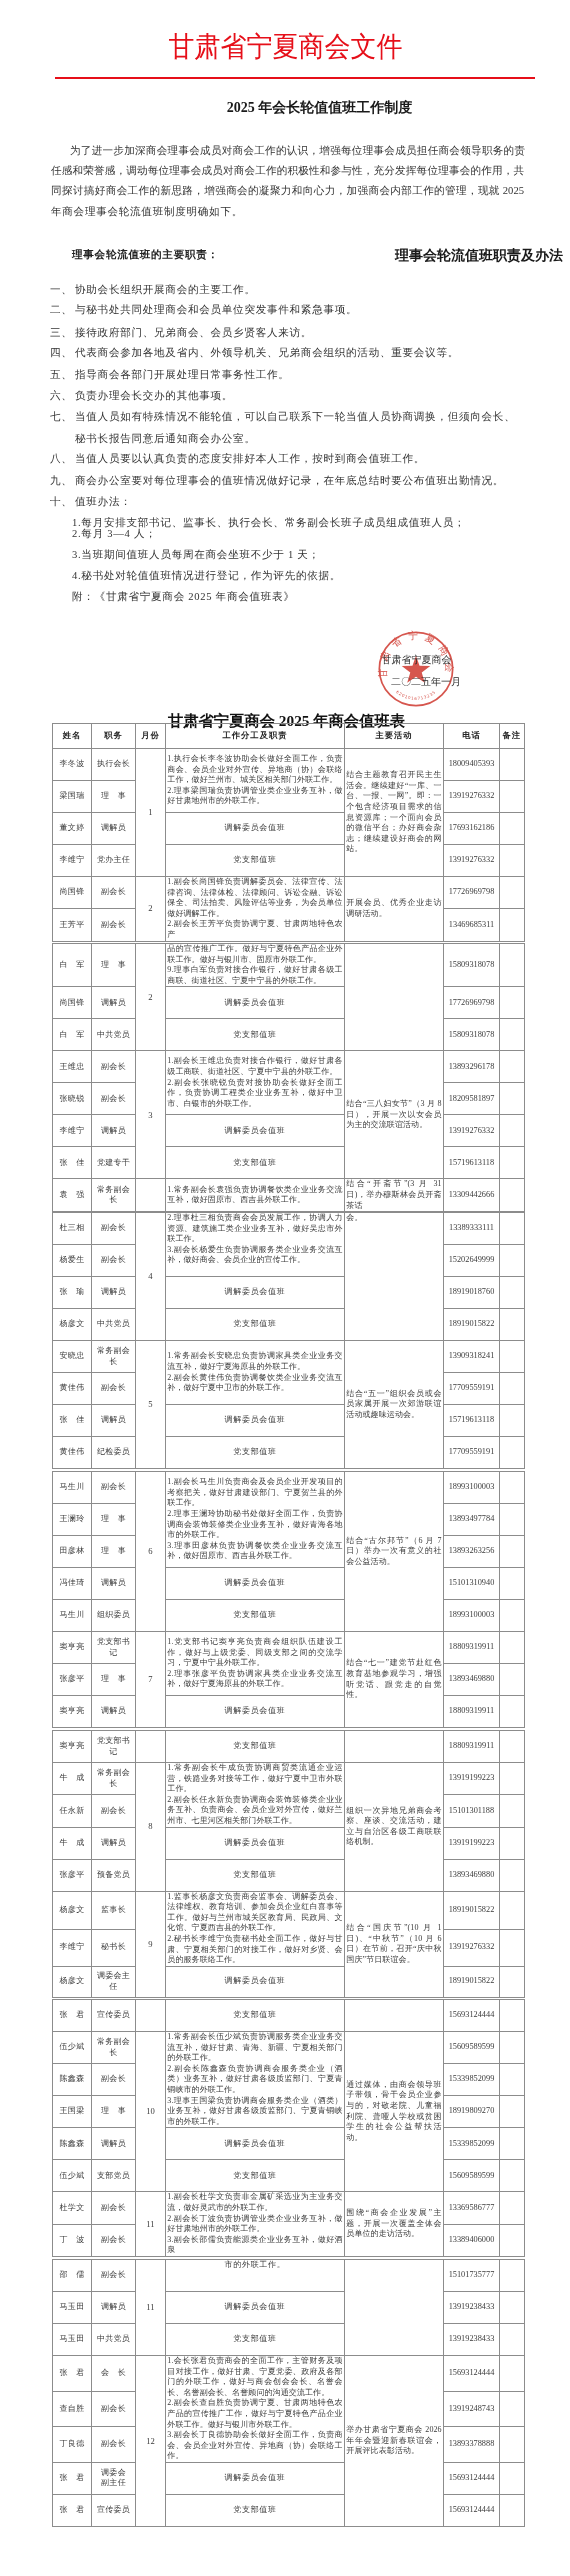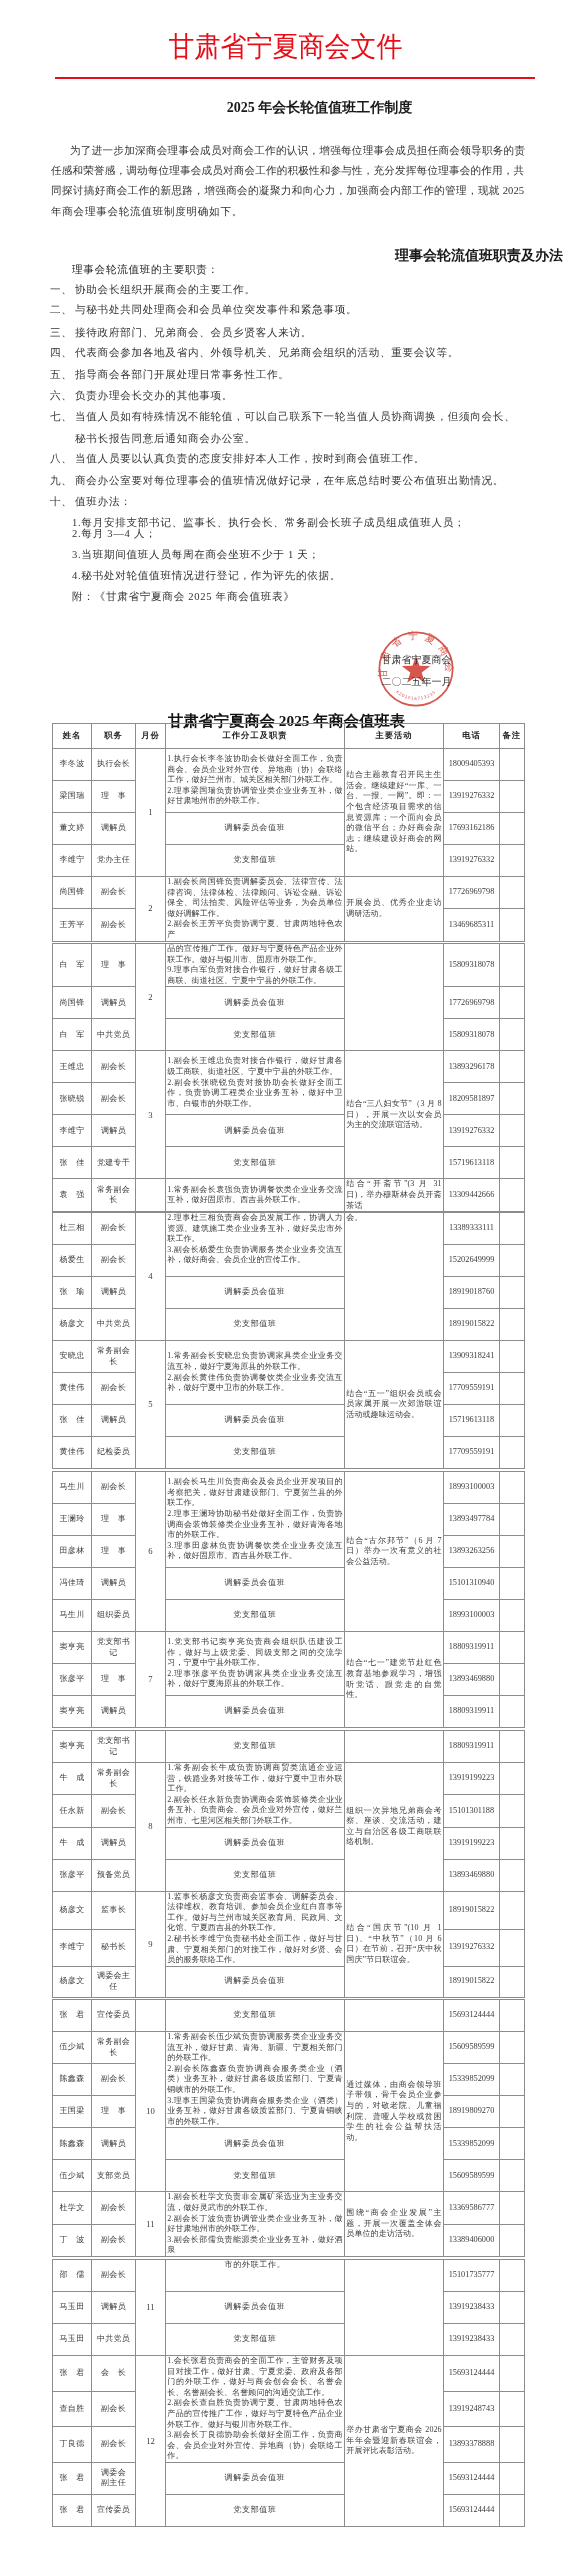--- a/index.html
+++ b/index.html
@@ -19,21 +19,21 @@
     font-size: 14px; font-weight: bold; color: #1a1a1a; padding-left: 34px;
   }
   .intro-line {
     font-size: 10.6px; line-height: 16px; height: 16px; color: #333; white-space: nowrap; overflow: visible;
   }
   .intro-line.just { text-align: justify; text-align-last: justify; white-space: normal; }
   .section-heading {
     left: 0; width: 563px; top: 248px; line-height: 16px; text-align: right;
     font-size: 14px; font-weight: bold; color: #1a1a1a;
   }
-  .subheading { left: 72px; top: 263px; line-height: 14.6px; font-size: 10.6px; font-weight: normal; color: #222; letter-spacing: 0.7px; }
+  .subheading { left: 72px; top: 248px; line-height: 14.6px; font-size: 10.6px; font-weight: bold; color: #222; letter-spacing: 0.7px; }
   .item { left: 50px; width: 475px; font-size: 10.6px; line-height: 14.6px; letter-spacing: 0.7px; color: #333; display: flex; }
   .item .label { flex: 0 0 25px; white-space: nowrap; }
   .item .text { flex: 0 0 446px; }
   .item.two-line { line-height: 22px; }
   .method { left: 72px; font-size: 10.6px; line-height: 14.6px; letter-spacing: 0.7px; color: #333; white-space: nowrap; text-align: center; }
 
   .stamp { left: 376px; top: 629px; width: 80px; height: 80px; opacity: 0.9; }
   .stamp-line {
     left: 372px; width: 89px; text-align: center; font-size: 10px; line-height: 12px;
     color: #2a2a2a; z-index: 3; font-family: "DejaVu Sans", "Liberation Sans", sans-serif;
@@ -149,21 +149,21 @@
     <circle cx="60" cy="60" r="55" fill="none" stroke="#d2443b" stroke-width="2.6"></circle>
     <text font-size="15" fill="#d2443b" letter-spacing="9" font-family="DejaVu Serif, serif">
       <textPath href="#seal-top-arc" startOffset="50%" text-anchor="middle">甘肃省宁夏商会</textPath>
     </text>
     <polygon fill="#d2443b" points="60,40 65.3,55.2 81.4,55.6 68.6,65.4 73.2,80.8 60,71.6 46.8,80.8 51.4,65.4 38.6,55.6 54.7,55.2"></polygon>
     <text font-size="6" fill="#d2443b" letter-spacing="1.2" font-family="DejaVu Sans, sans-serif">
       <textPath href="#seal-bottom-arc" startOffset="50%" text-anchor="middle">6201016713235</textPath>
     </text>
   </svg>
   <div class="abs stamp-line" style="top:654px;">甘肃省宁夏商会</div>
-  <div class="abs stamp-line" style="top:676px;">二〇二五年一月</div>
+  <div class="abs stamp-line" style="top:676px;text-align:right;">二〇二五年一月</div>
 
   <div class="abs table-title">甘肃省宁夏商会 2025 年商会值班表</div>
   <div id="duty-table">
       <table class="seg seg-0">
         <colgroup>
           <col class="c-name">
           <col class="c-pos">
           <col class="c-month">
           <col class="c-duty">
           <col class="c-act">

